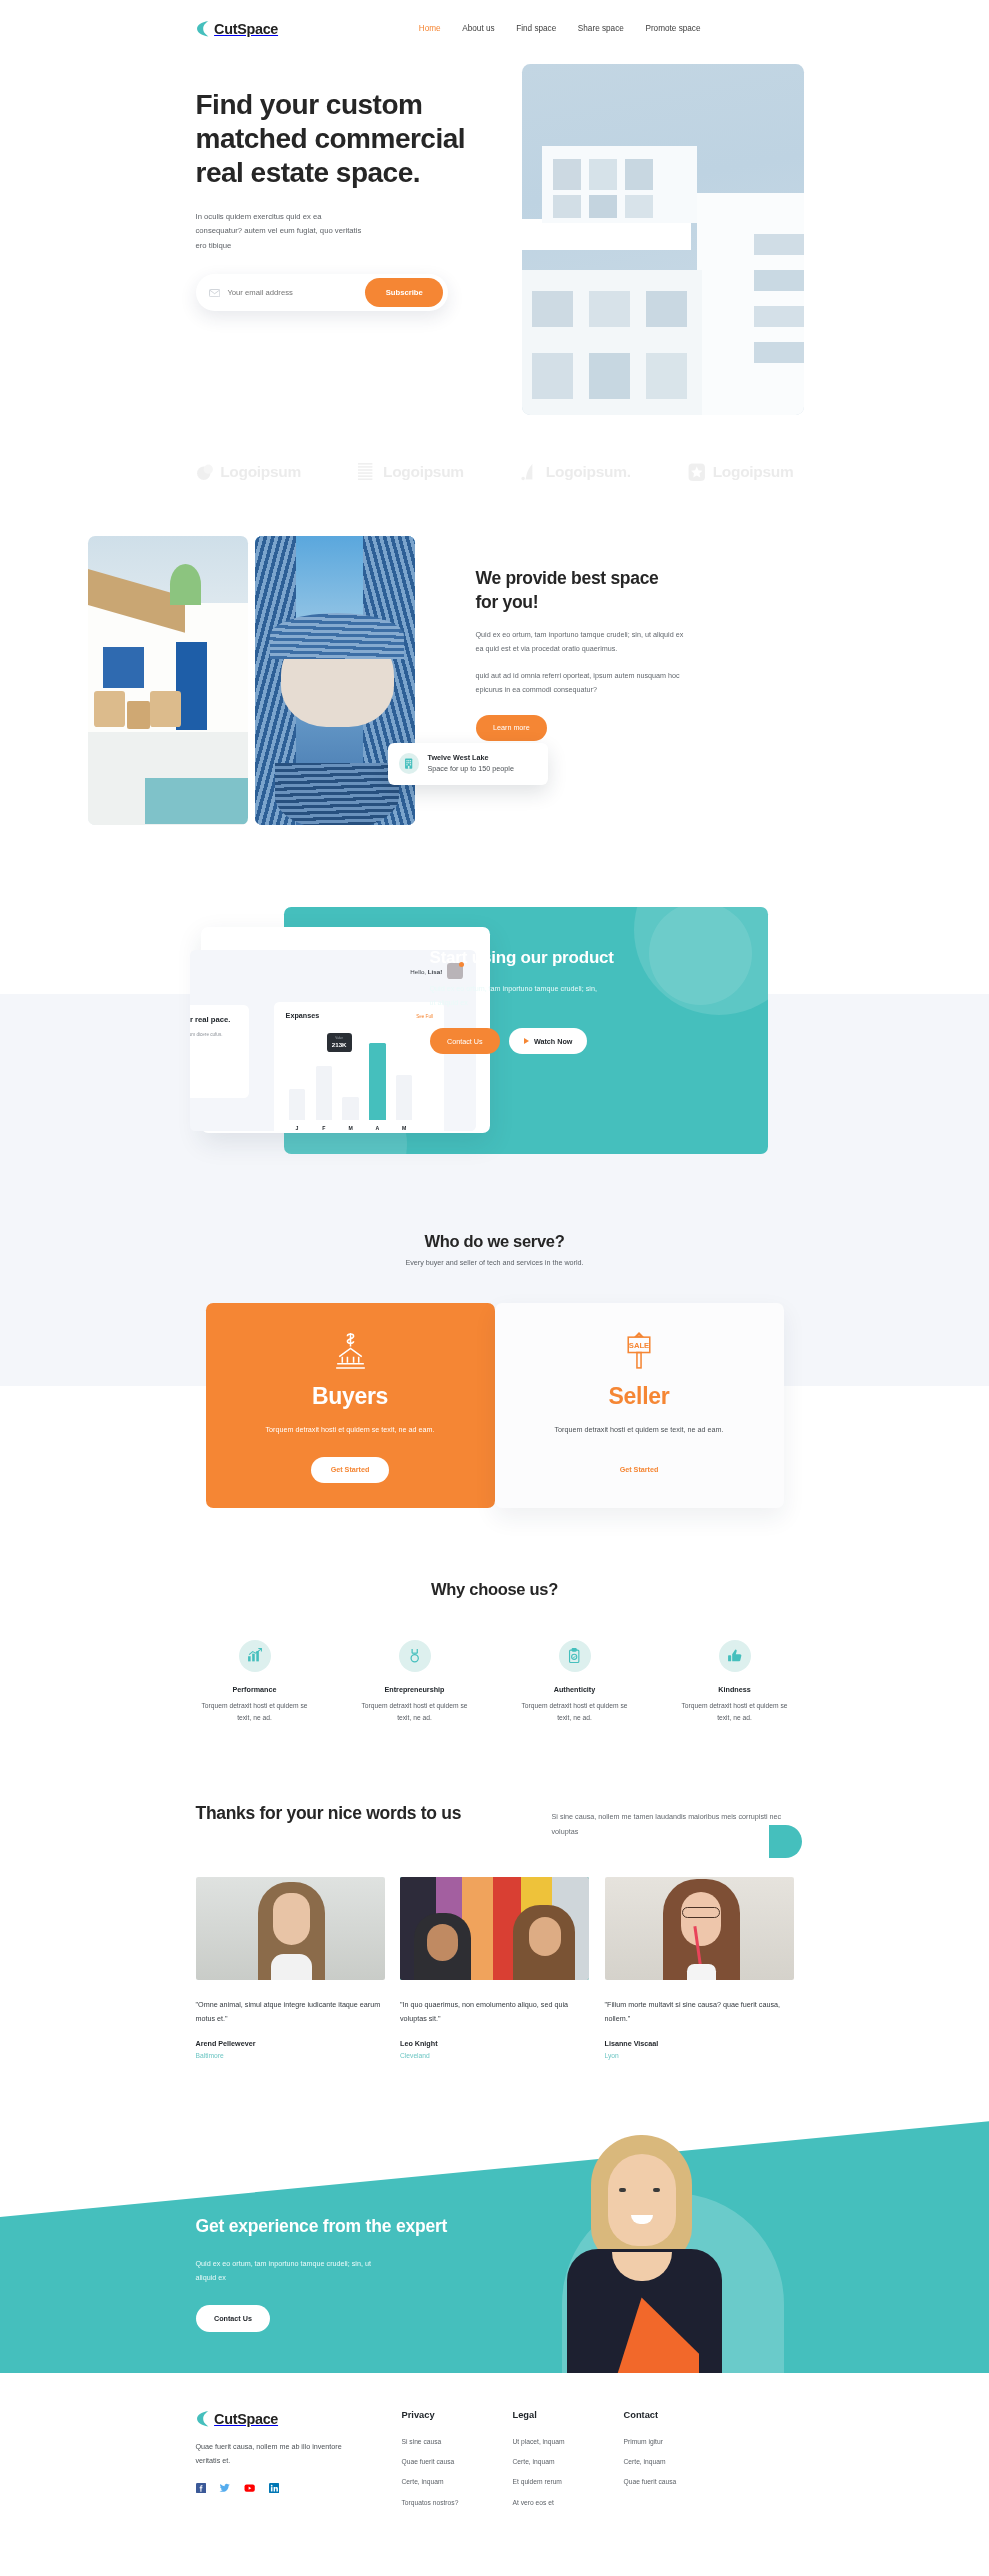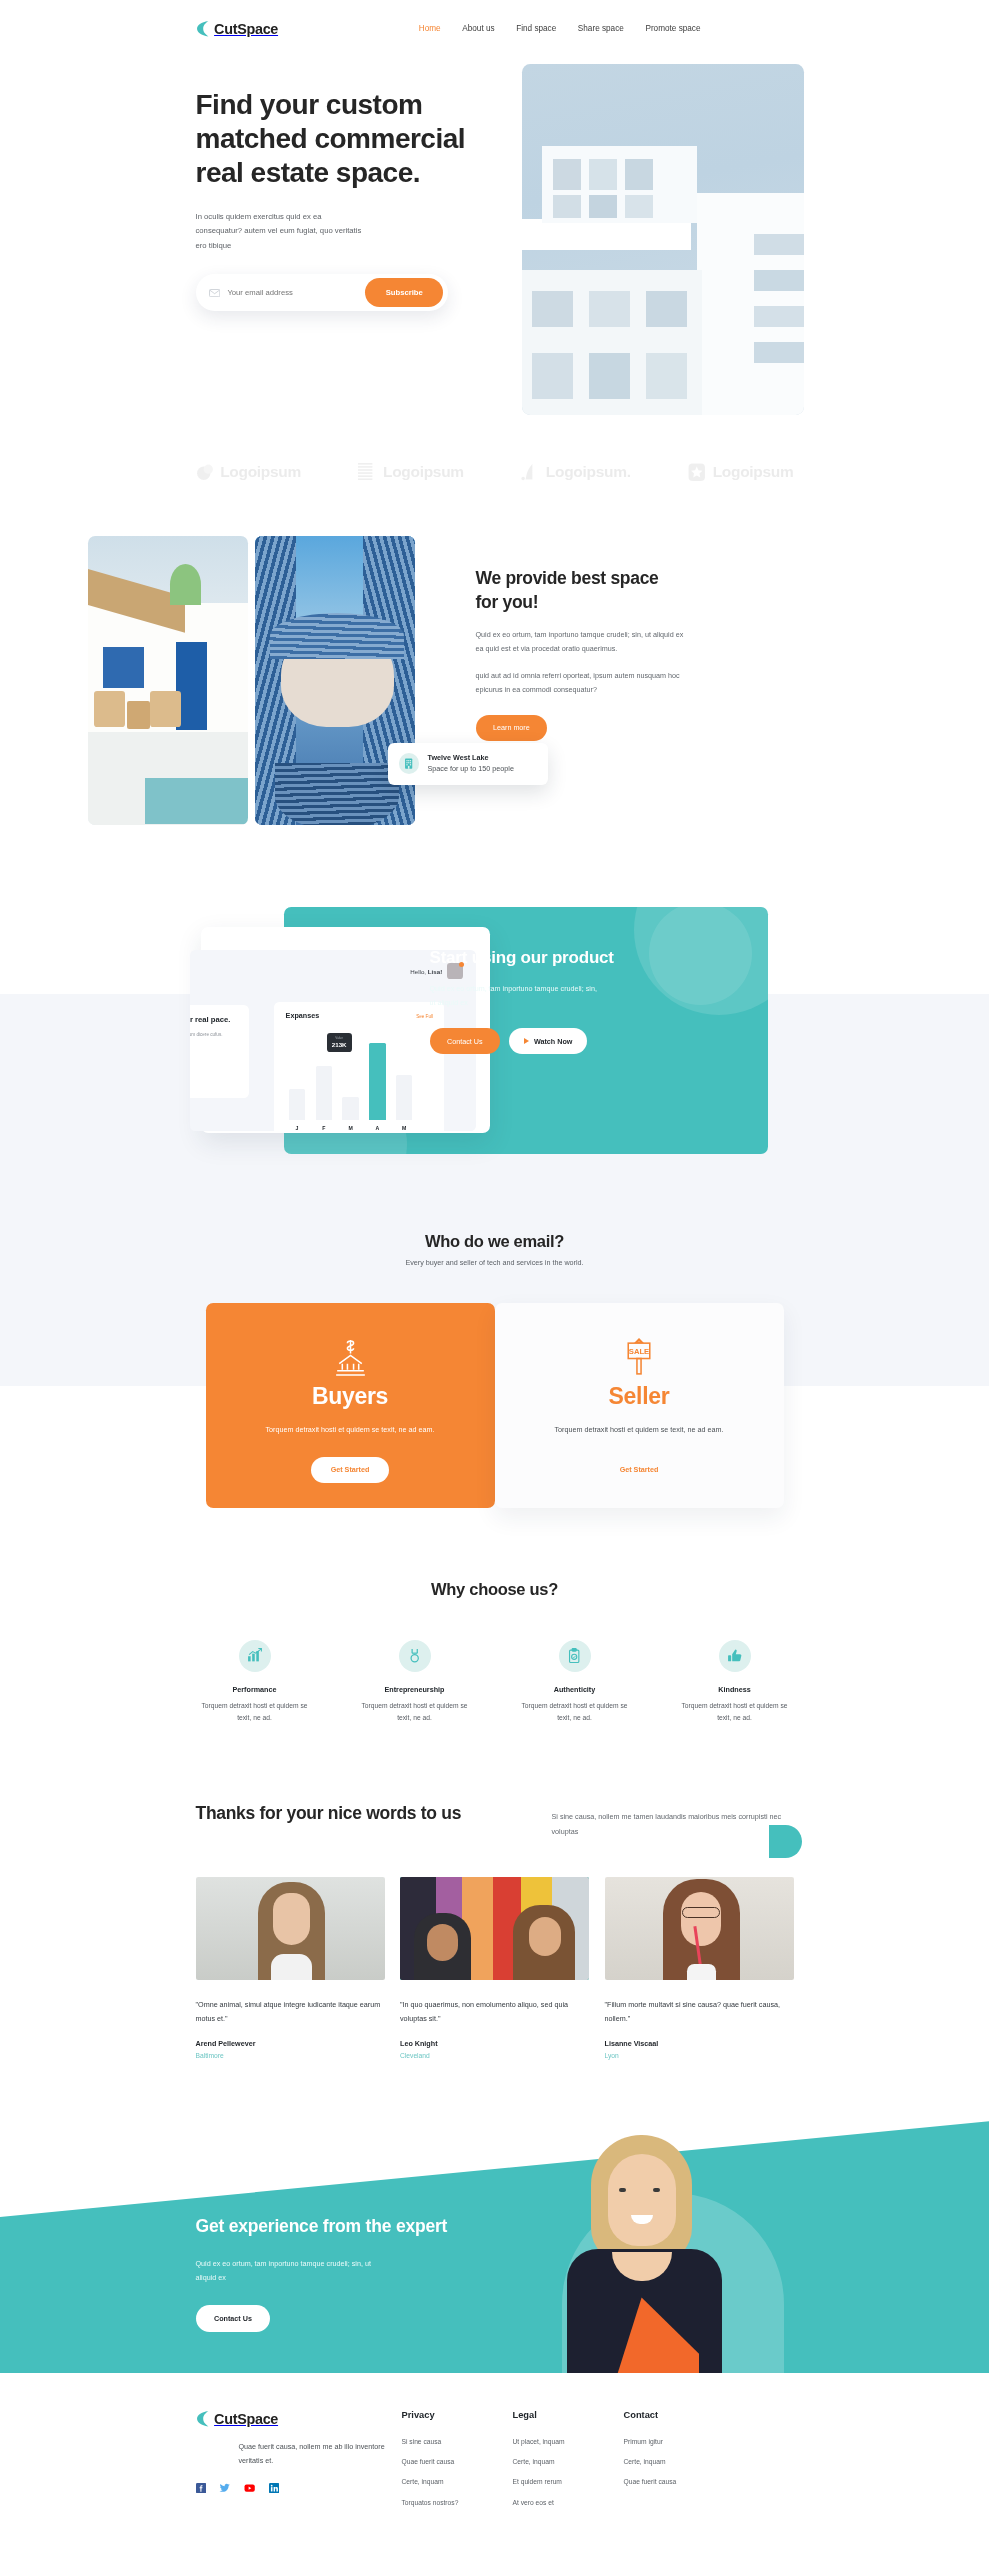--- a/index.html
+++ b/index.html
@@ -166,21 +166,21 @@
   .tip-v { font-size:6.2px; font-weight:bold; }
 
   
   .serve { width:598px; margin:0 auto; padding-top:67px; position:relative; z-index:5; }
   .sec-h2 { font-size:16.5px; font-weight:bold; text-align:center; color:#262626; letter-spacing:-0.3px; }
   .sec-sub { margin-top:7.2px; font-size:7.2px; text-align:center; color:#5c6167; }
   .serve-cards { margin-top:36px; display:flex; justify-content:center; }
   .scard { width:289px; border-radius:7.2px; padding:28px 31px 25px; text-align:center; }
   .scard.buyers { background:#f58634; color:#fff; }
   .scard.seller { background:#fcfcfd; box-shadow:0 9.3px 23px rgba(30,45,70,.07); }
-  .scard .sc-ico { height:47px; display:flex; align-items:flex-end; justify-content:center; }
+  .scard .sc-ico { height:47px; display:flex; align-items:flex-start; justify-content:center; }
   .sc-h3 { font-size:23px; font-weight:bold; margin-top:5.2px; letter-spacing:-0.3px; }
   .scard.seller .sc-h3 { color:#f58634; }
   .sc-p { margin-top:12.4px; font-size:7.2px; line-height:1.85; }
   .scard.seller .sc-p { color:#4b5055; }
   .sc-btn-w {
     margin-top:20.6px; display:inline-block; background:#fff; color:#f58634; border:none;
     border-radius:17.5px; height:26px; padding:0 19.6px; font-size:7.2px; font-weight:bold;
     font-family:inherit; cursor:pointer; line-height:26px;
   }
   .sc-btn-t {
@@ -227,21 +227,21 @@
   .cta-btn {
     margin-top:19.6px; background:#fff; color:#1f2328; border:none; border-radius:17.5px;
     height:27px; padding:0 18.5px; font-size:7.2px; font-weight:bold; font-family:inherit; cursor:pointer;
   }
   .cta-person { position:absolute; left:551px; top:11.3px; width:201px; height:241px; z-index:5; }
 
   
   .footer { width:598px; margin:0 auto; padding-top:37px; padding-bottom:36px; display:flex; }
   .f-brand { width:206px; }
   .f-brand .brand { margin-bottom:12.4px; }
-  .f-desc { font-size:7.2px; line-height:1.95; color:#4b5055; max-width:155px;margin-left:43px; }
+  .f-desc { font-size:7.2px; line-height:1.95; color:#4b5055; max-width:155px; }
   .f-social { margin-top:14.4px; display:flex; gap:13.4px; align-items:center; }
   .f-col { width:111px; }
   .f-col-h { font-size:9.3px; font-weight:bold; color:#21262b; margin-bottom:17.5px; }
   .f-link { display:block; font-size:6.7px; color:#5d6268; text-decoration:none; margin-bottom:13.4px; }
 </style>
 </head>
 <body>
 
 <div class="page">
 
@@ -459,21 +459,21 @@
         <button class="pc-b1">Contact Us</button>
         <button class="pc-b2">
           <span class="play-tri"></span>
           <span>Watch Now</span>
         </button>
       </div>
     </div>
   </section>
 
   <section class="serve">
-    <h2 class="sec-h2">Who do we email?</h2>
+    <h2 class="sec-h2">Who do we serve?</h2>
     <p class="sec-sub">Every buyer and seller of tech and services in the world.</p>
     <div class="serve-cards">
       <div class="scard buyers">
         <div class="sc-ico">
           <svg width="37" height="40" viewBox="0 0 72 78" fill="none" stroke="#fff" stroke-width="3">
             <path d="M36 4v26M30 10c0-3 3-4 6-4s6 1 6 4-3 4-6 5-6 2-6 5 3 4 6 4 6-1 6-4"></path>
             <path d="M14 50 36 34l22 16"></path>
               <path d="M20 50v12M30 50v12M42 50v12M52 50v12"></path>
             <path d="M10 64h52M8 72h56"></path>
           </svg>

